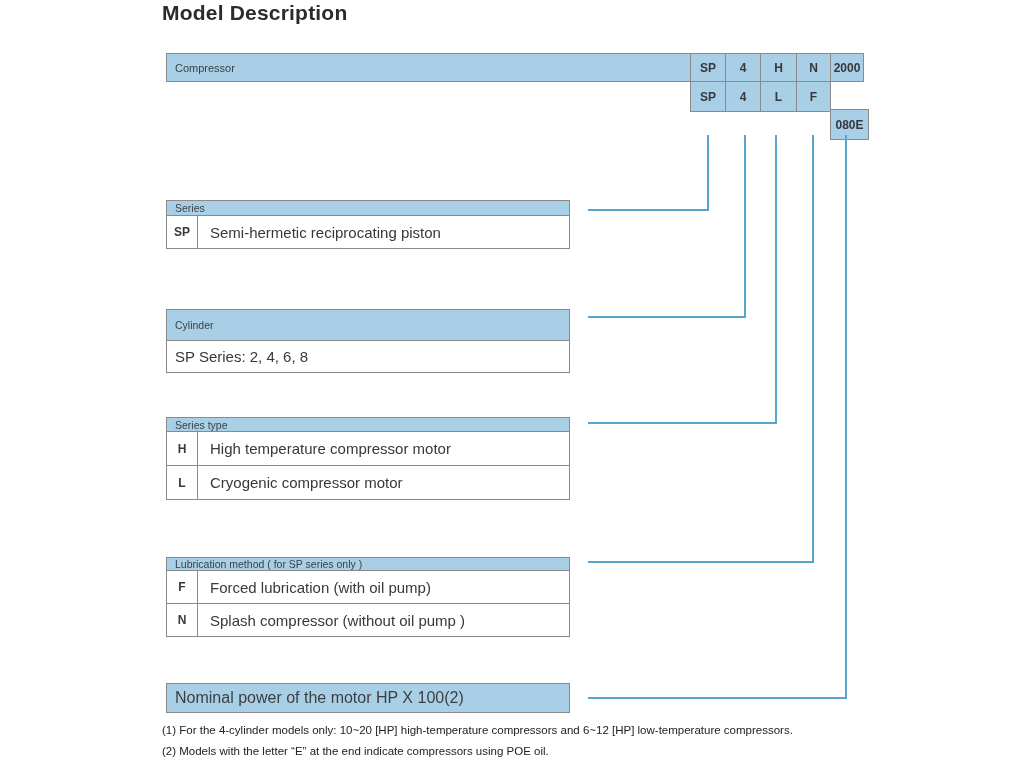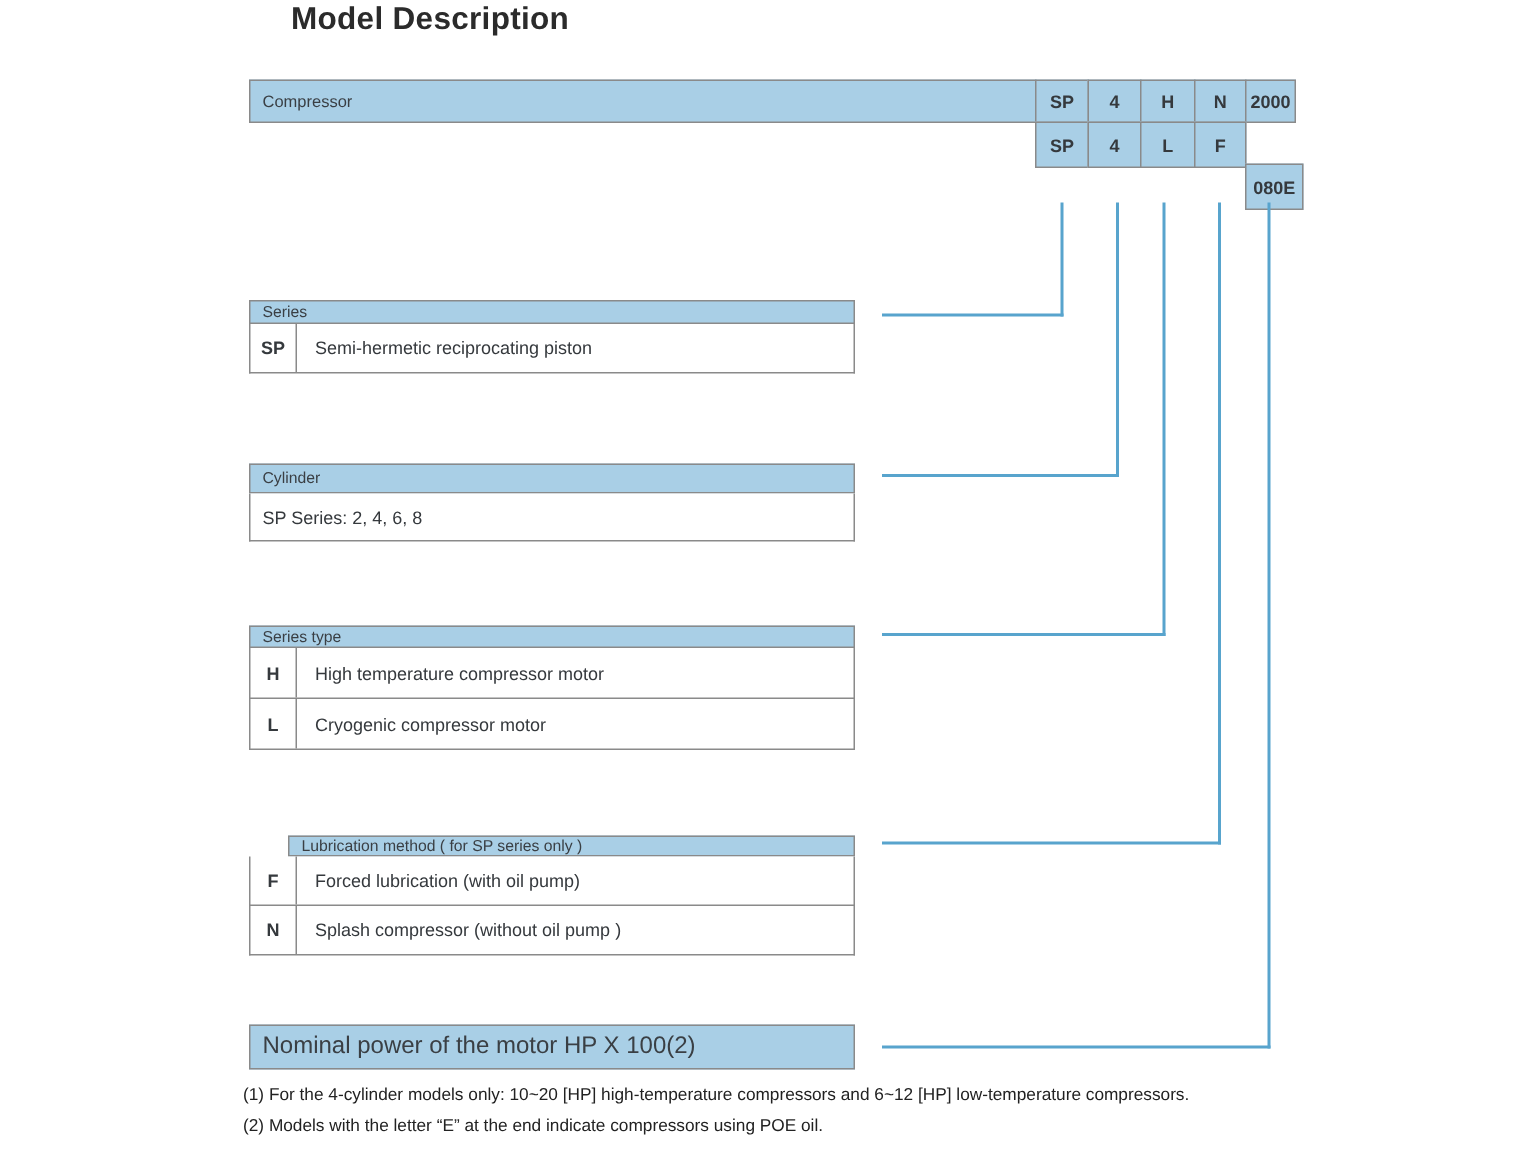--- a/index.html
+++ b/index.html
@@ -2,21 +2,21 @@
 <html><head>
 <meta charset="utf-8">
 <style>
   html,body { margin:0; padding:0; background:#ffffff; }
   .page {
     position:relative; width:1024px; height:768px; background:#ffffff;
     font-family:"Liberation Sans", sans-serif; color:#333333; overflow:hidden;
   }
   .title {
     position:absolute; left:162px; top:1px; font-size:21px; font-weight:bold;
-    color:#2b2b2b; letter-spacing:0.2px;margin-left:32px;
+    color:#2b2b2b; letter-spacing:0.2px;
   }
   .cell {
     position:absolute; background:#a9cfe6; border:1px solid #8a8a8a;
     box-sizing:border-box; display:flex; align-items:center; justify-content:center;
     font-size:12px; font-weight:bold; color:#35393d;
   }
   .comp-bar {
     position:absolute; left:166px; top:53px; width:525px; height:29px;
     background:#a9cfe6; border:1px solid #8a8a8a; box-sizing:border-box;
     display:flex; align-items:center; padding-left:8px; font-size:11px; color:#3a3f44;
@@ -30,21 +30,21 @@
     border:1px solid #8a8a8a; border-top:none; box-sizing:border-box;
     display:flex; background:#ffffff;
   }
   .sec-code {
     width:31px; border-right:1px solid #8a8a8a; box-sizing:border-box;
     display:flex; align-items:center; justify-content:center;
     font-size:12px; font-weight:bold; color:#35393d; flex:0 0 31px;
   }
   .sec-desc {
     flex:1; display:flex; align-items:center; padding:0 12px;
-    font-size:12px; color:#35393d;
+    font-size:15px; color:#35393d;
   }
   .vline, .hline { position:absolute; background:#58a4cd; }
   .vline { width:2px; }
   .hline { height:2px; }
   .footnote {
     position:absolute; left:162px; font-size:11.5px; color:#222222; white-space:nowrap;
   }
 </style>
 </head>
 <body>
@@ -82,40 +82,40 @@
 
   <div class="section" style="top:200px;">
     <div class="sec-header" style="height:16px;">Series</div>
     <div class="sec-row" style="height:33px;">
       <div class="sec-code">SP</div>
       <div class="sec-desc">Semi-hermetic reciprocating piston</div>
     </div>
   </div>
 
   <div class="section" style="top:309px;">
-    <div class="sec-header" style="height:20px;">Cylinder</div>
+    <div class="sec-header" style="height:32px;">Cylinder</div>
     <div class="sec-row" style="height:32px;">
       <div class="sec-desc" style="padding:0 8px;">SP Series: 2, 4, 6, 8</div>
     </div>
   </div>
 
   <div class="section" style="top:417px;">
     <div class="sec-header" style="height:15px;">Series type</div>
     <div class="sec-row" style="height:34px;">
       <div class="sec-code">H</div>
       <div class="sec-desc">High temperature compressor motor</div>
     </div>
     <div class="sec-row" style="height:34px;">
       <div class="sec-code">L</div>
       <div class="sec-desc">Cryogenic compressor motor</div>
     </div>
   </div>
 
   <div class="section" style="top:557px;">
-    <div class="sec-header" style="height:14px;margin-left:26px;">Lubrication method ( for SP series only )</div>
+    <div class="sec-header" style="height:14px;">Lubrication method ( for SP series only )</div>
     <div class="sec-row" style="height:33px;">
       <div class="sec-code">F</div>
       <div class="sec-desc">Forced lubrication (with oil pump)</div>
     </div>
     <div class="sec-row" style="height:33px;">
       <div class="sec-code">N</div>
       <div class="sec-desc">Splash compressor (without oil pump )</div>
     </div>
   </div>
 

